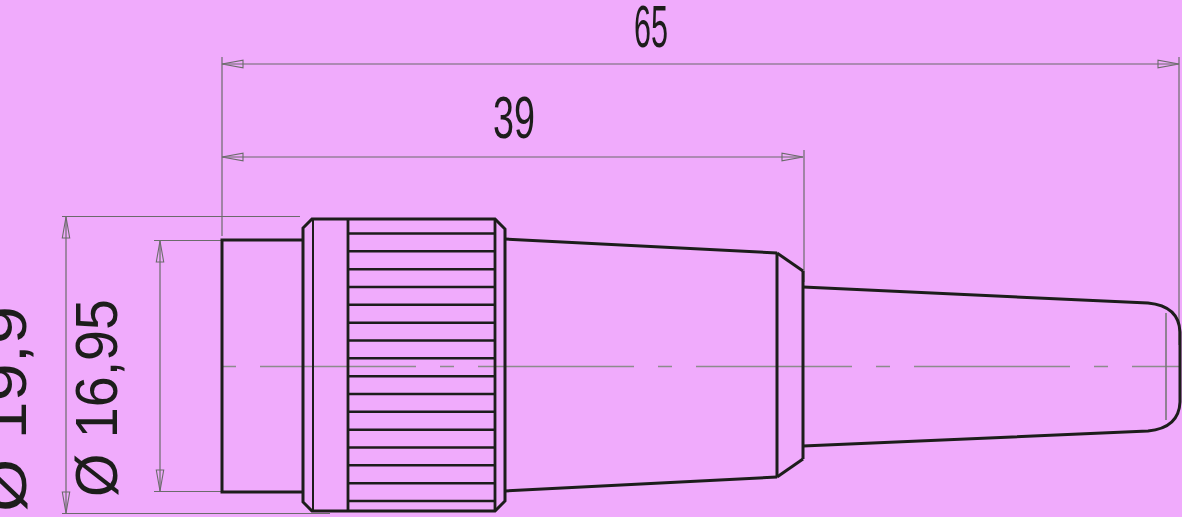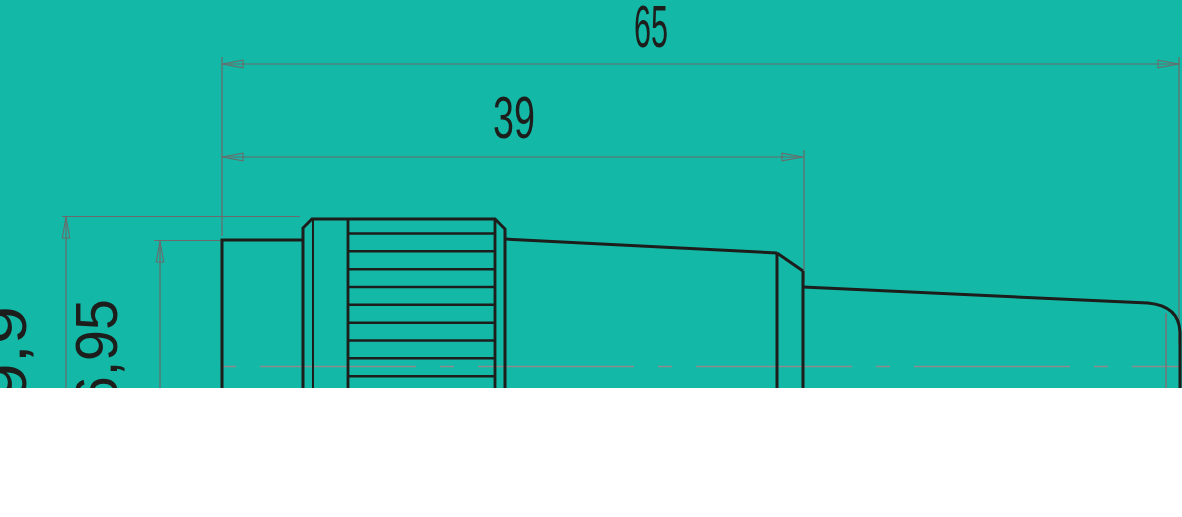--- a/index.html
+++ b/index.html
@@ -3,22 +3,22 @@
 <meta charset="utf-8">
 <style>
   html, body {
     margin: 0;
     padding: 0;
     background: #ffffff;
   }
   .stage {
     position: relative;
     width: 1182px;
-    height: 388px;
-    background: #14b8a6;
+    height: 517px;
+    background: #f0abfc;
     overflow: hidden;
   }
   svg { display: block; }
   text.dim-label {
     font-family: "Liberation Sans", sans-serif;
     fill: #1d1d1b;
     font-size: 60px;
   }
   text.dim-label-vert {
     font-family: "Liberation Sans", sans-serif;

